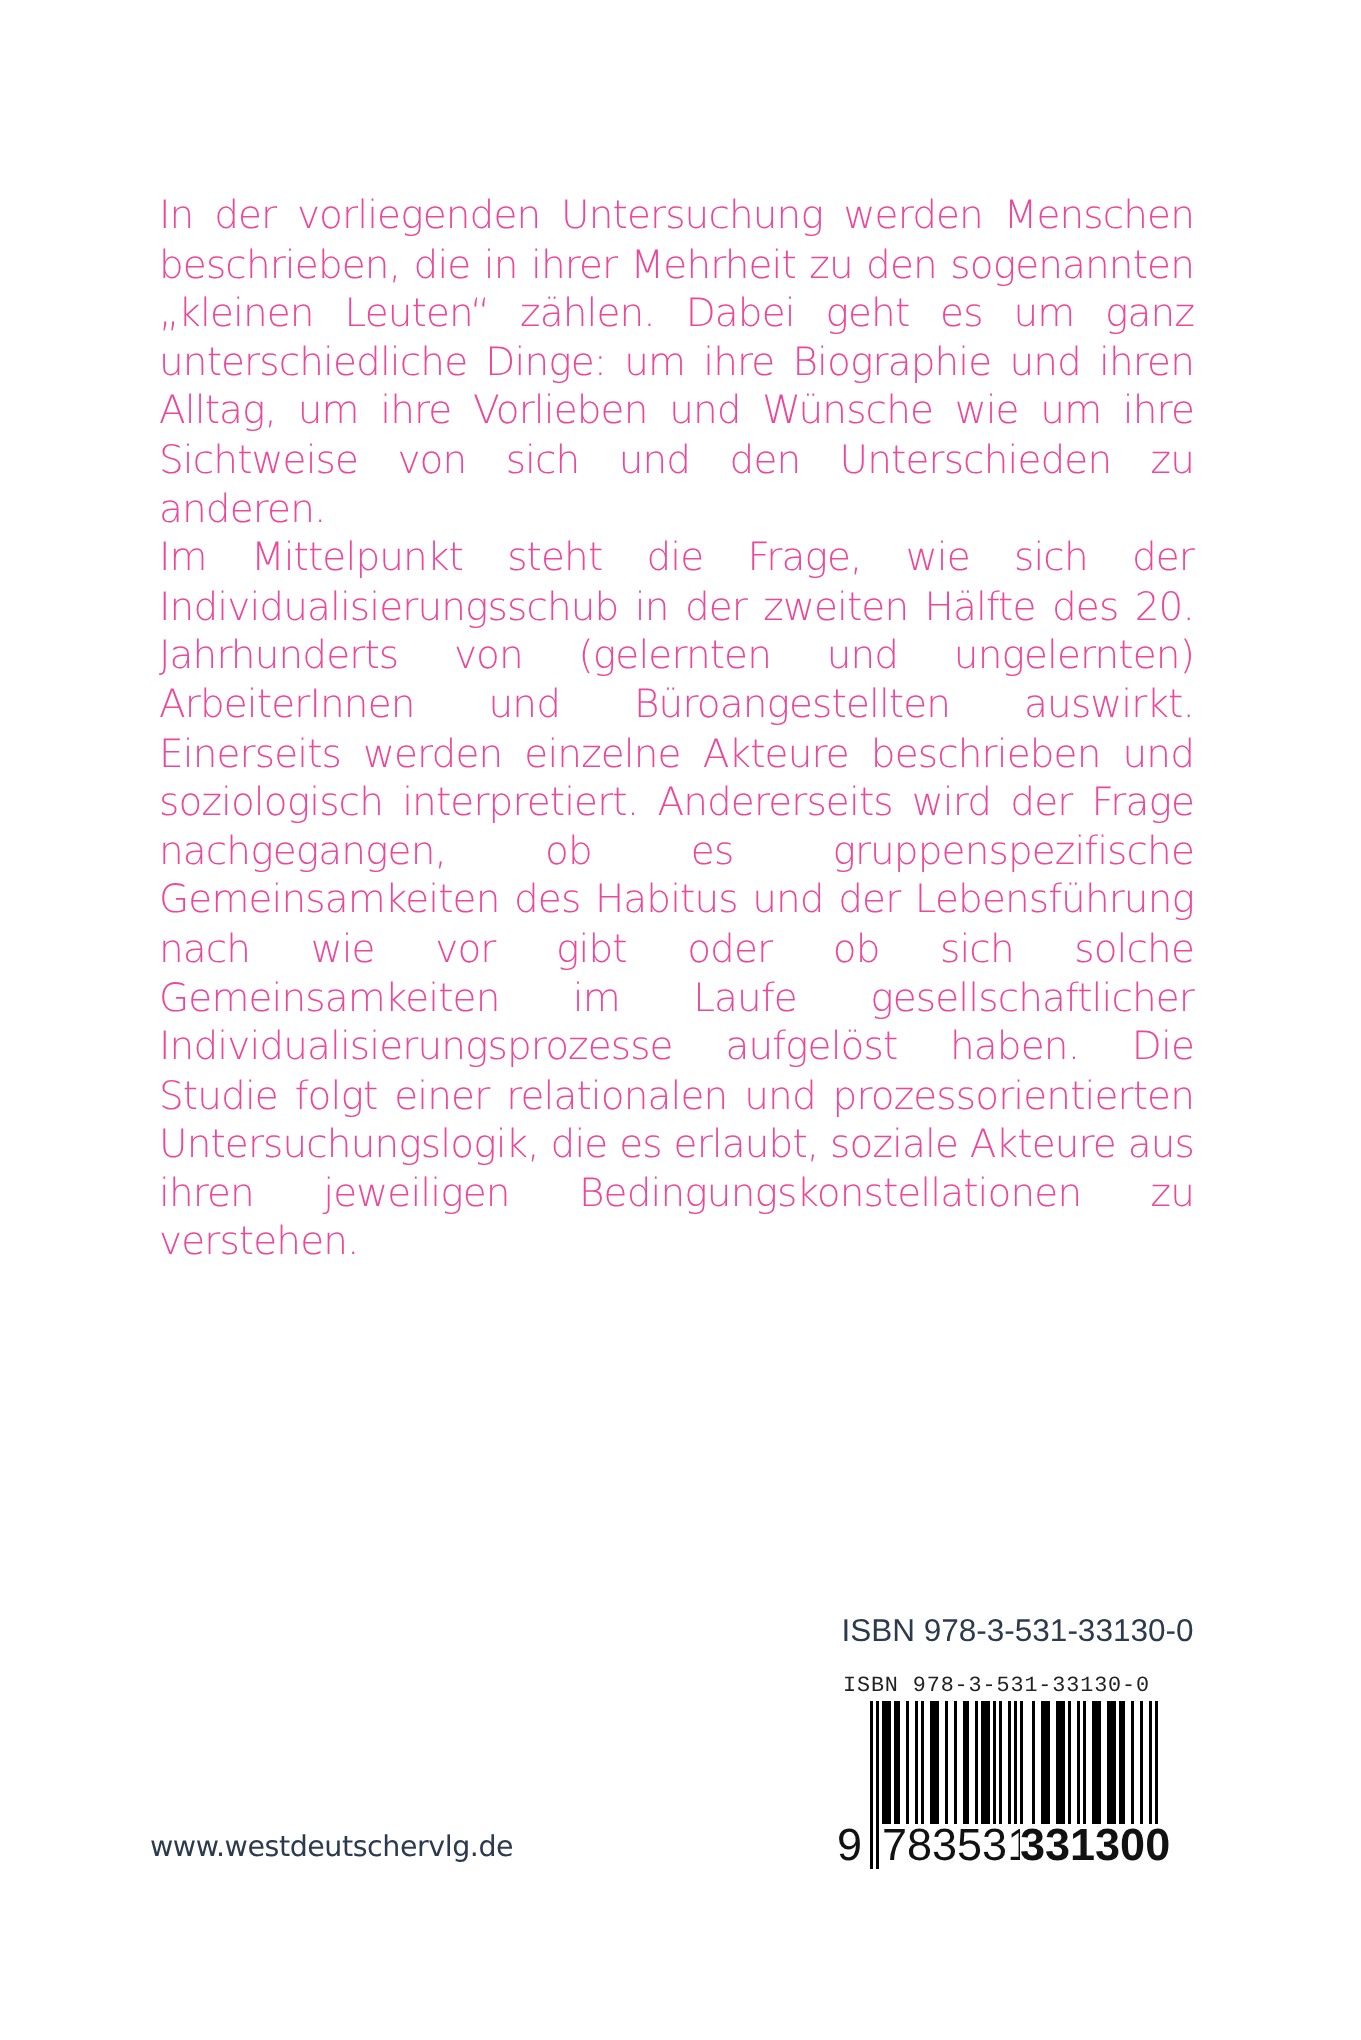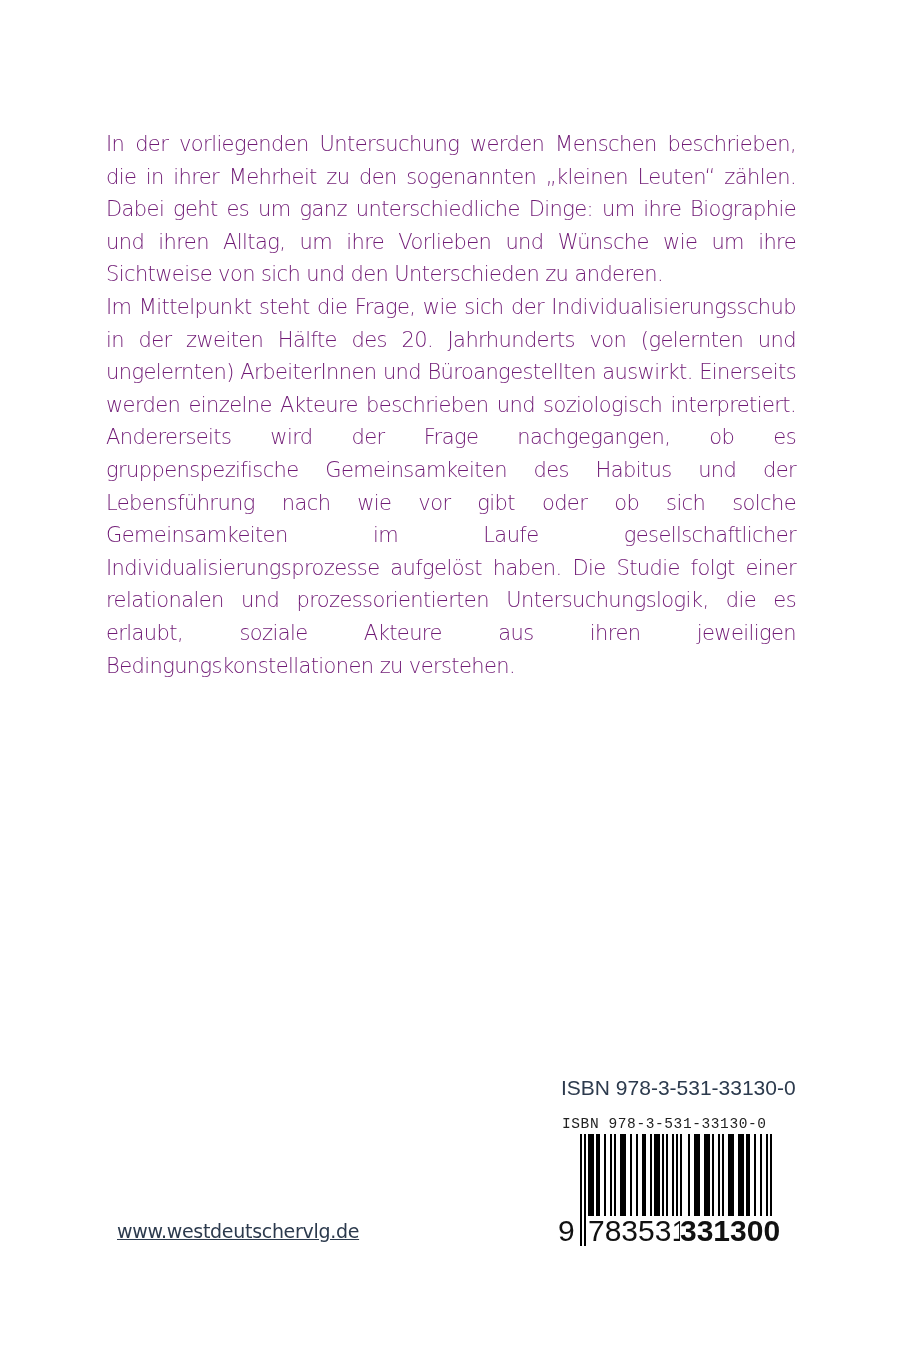--- a/index.html
+++ b/index.html
@@ -7,22 +7,22 @@
     width: 907px; height: 1360px;
     background: #ffffff;
     position: relative;
     overflow: hidden;
     font-family: "DejaVu Sans", sans-serif;
   }
   .blurb {
     position: absolute;
     left: 106px; top: 128px;
     width: 690px;
-    color: #701a75;
-    font-size: 21px;
+    color: #ec4899;
+    font-size: 26px;
     line-height: 32.6px;
     letter-spacing: -0.6px;
     text-align: justify;
     font-family: "DejaVu Sans", sans-serif;
     font-weight: 300;
   }
   .blurb p { margin: 0; }
   .isbn-text {
     position: absolute;
     left: 561px; top: 1076px;
@@ -50,26 +50,25 @@
     position: absolute;
     top: 100px;
     font-family: "Liberation Sans", sans-serif;
     font-size: 30px;
     color: #111;
     background: #fff;
     line-height: 30px;
   }
   .url {
     position: absolute;
-    left: 117px; top: 1220px;
+    left: 100px; top: 1220px;
     font-family: "DejaVu Sans", sans-serif;
     font-size: 19px;
     color: #2c3a4d;
     letter-spacing: -0.3px;
-    text-decoration: underline;
   }
 </style>
 </head>
 <body>
 
 <div class="blurb">
   <p>In der vorliegenden Untersuchung werden Menschen beschrieben, die in ihrer Mehrheit zu den sogenannten „kleinen Leuten“ zählen. Dabei geht es um ganz unterschiedliche Dinge: um ihre Biographie und ihren Alltag, um ihre Vorlieben und Wünsche wie um ihre Sichtweise von sich und den Unterschieden zu anderen.</p>
   <p>Im Mittelpunkt steht die Frage, wie sich der Individualisierungsschub in der zweiten Hälfte des 20. Jahrhunderts von (gelernten und ungelernten) ArbeiterInnen und Büroangestellten auswirkt. Einerseits werden einzelne Akteure beschrieben und soziologisch interpretiert. Andererseits wird der Frage nachgegangen, ob es gruppenspezifische Gemeinsamkeiten des Habitus und der Lebensführung nach wie vor gibt oder ob sich solche Gemeinsamkeiten im Laufe gesellschaftlicher Individualisierungsprozesse aufgelöst haben. Die Studie folgt einer relationalen und prozessorientierten Untersuchungslogik, die es erlaubt, soziale Akteure aus ihren jeweiligen Bedingungskonstellationen zu verstehen.</p>
 </div>
 

